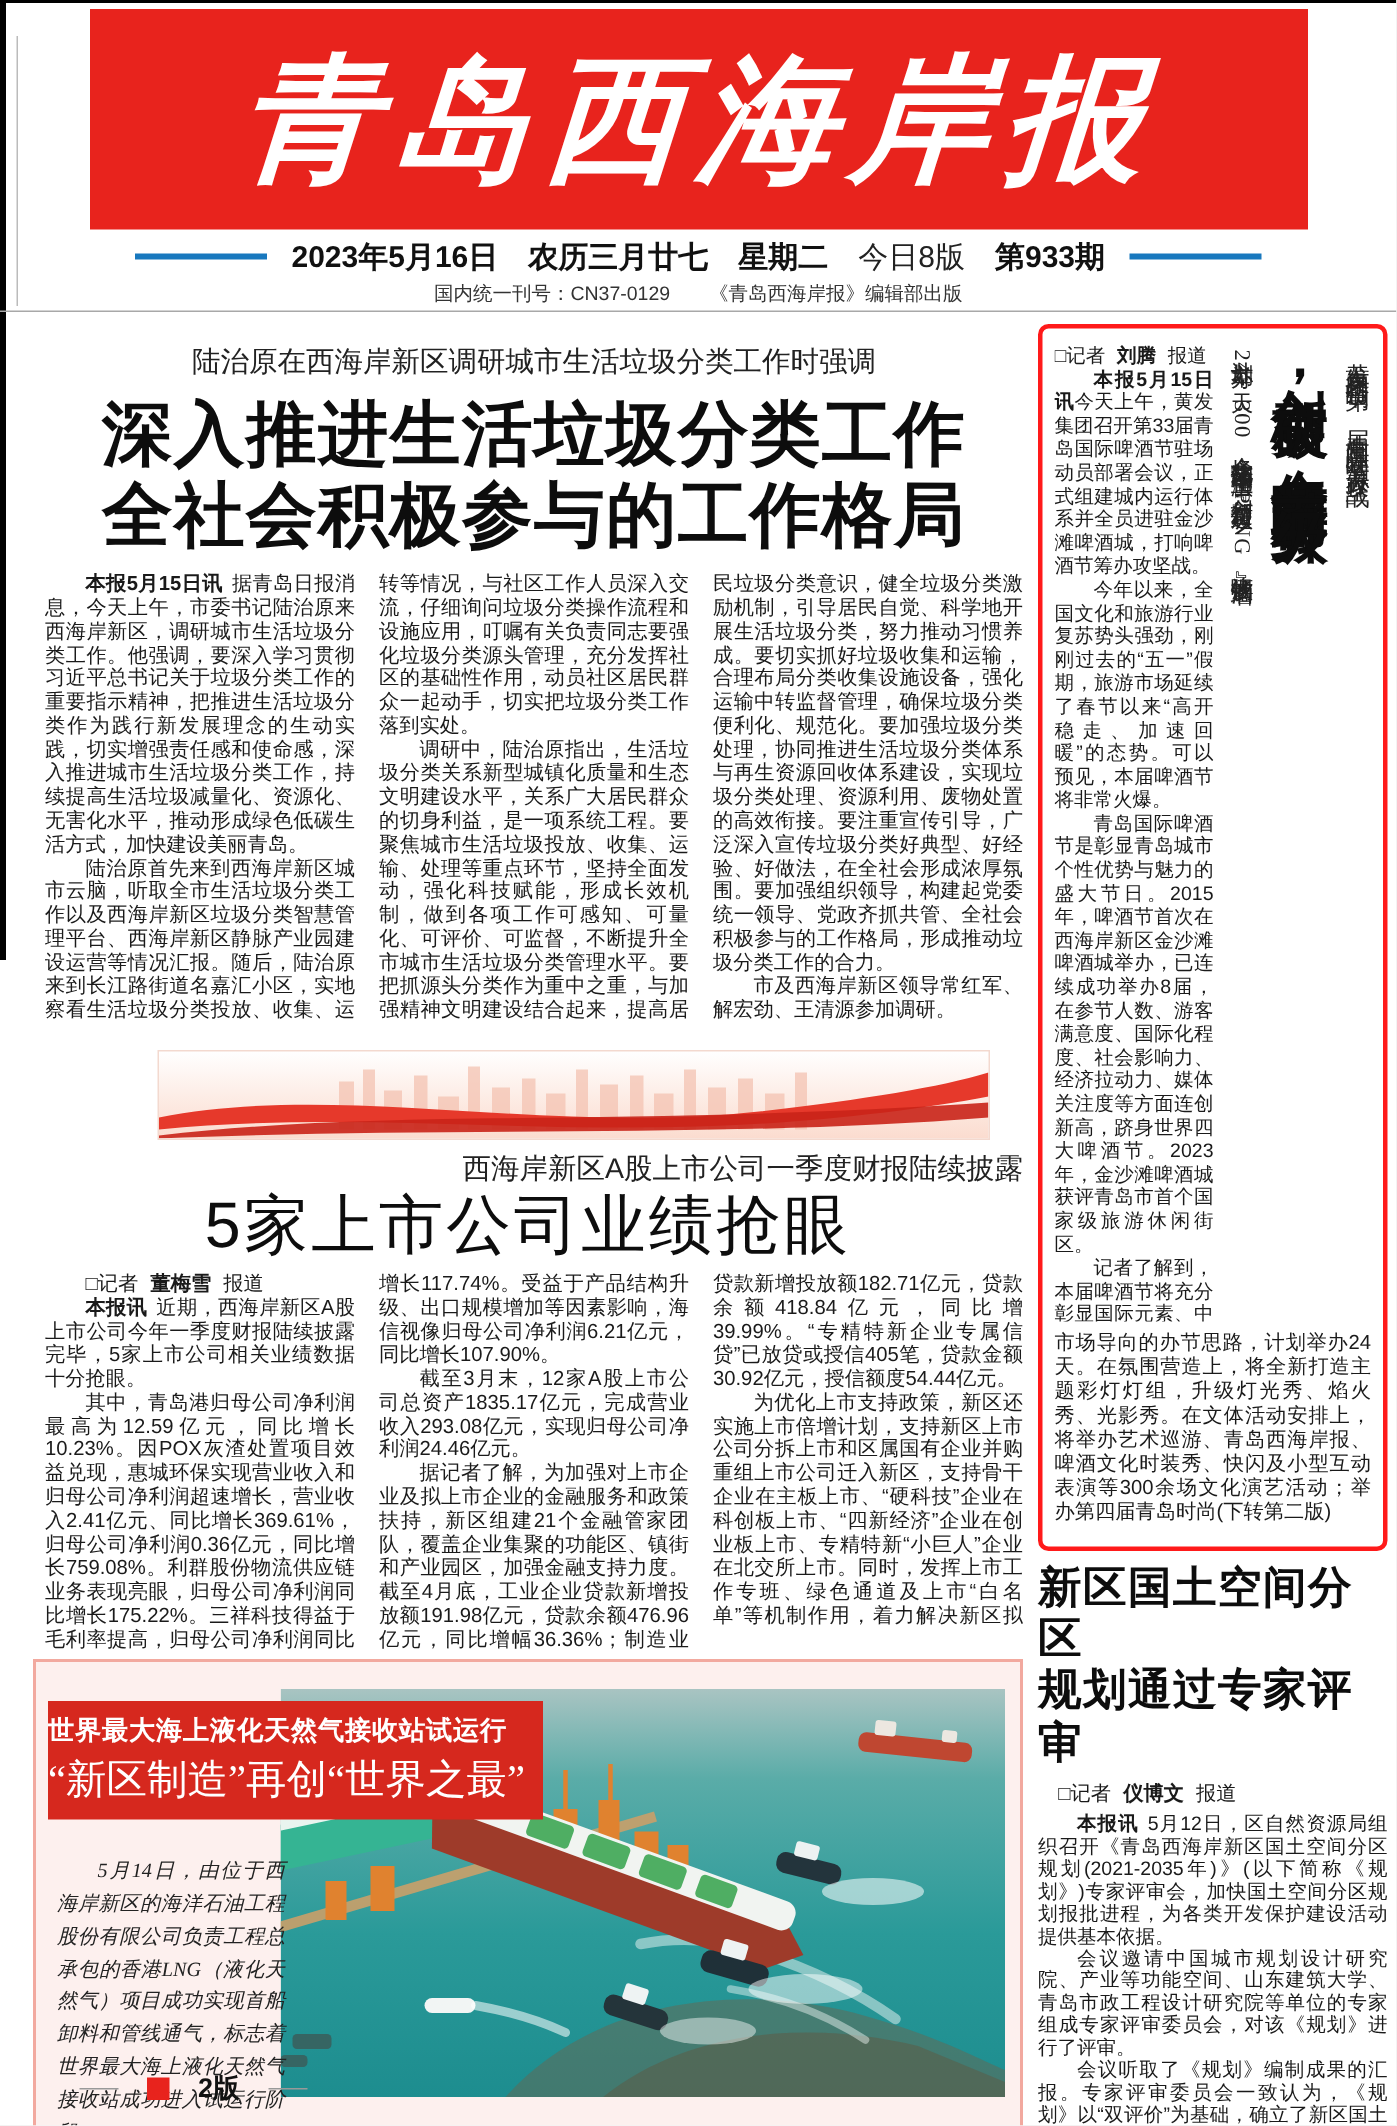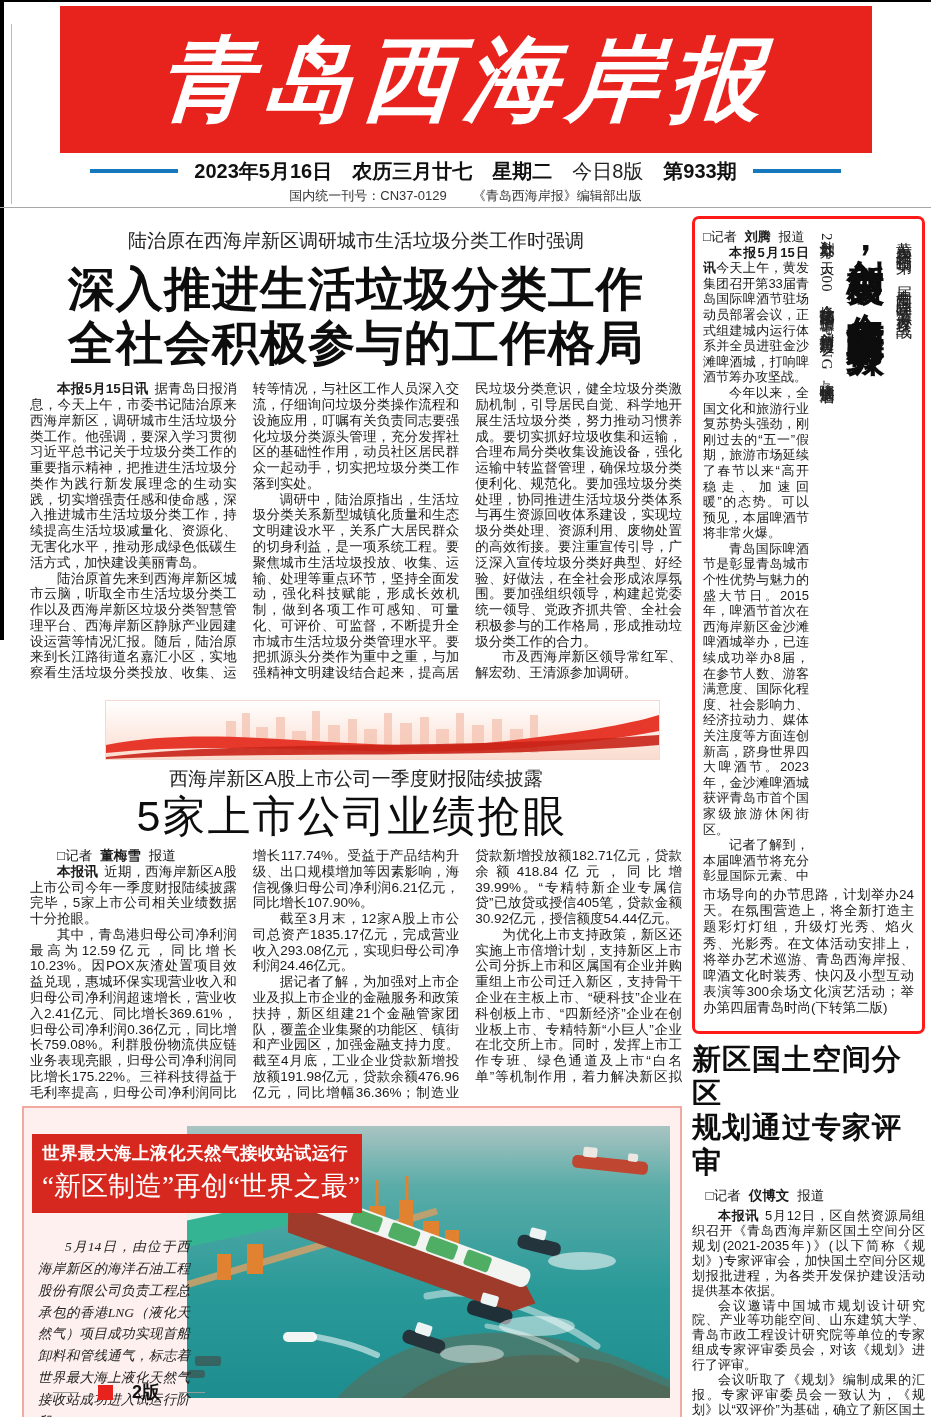--- a/index.html
+++ b/index.html
@@ -36,34 +36,34 @@
 
   
   .econ-banner{position:absolute;left:105px;top:700px;width:553px;height:58px;overflow:hidden;
                background:linear-gradient(180deg,#ffffff 0%,#fdeFe9 45%,#fbdccf 100%);
                border:1px solid #f3d9cf;}
   .econ-banner .slogan{position:absolute;left:0;top:4px;width:100%;text-align:center;z-index:2;
                font-weight:900;font-size:33px;letter-spacing:3px;color:#e60012;}
   .econ-banner svg{position:absolute;left:0;bottom:0;z-index:1;}
 
   
-  .stocks-kicker{position:absolute;left:30px;top:766px;width:652px;}
+  .stocks-kicker{position:absolute;left:30px;top:766px;width:652px;text-align:right;}
   .stocks-headline{position:absolute;left:26px;top:788px;width:652px;text-align:center;font-weight:400;
                    font-size:43px;color:#0d0d0d;letter-spacing:2px;}
   .stocks-body{position:absolute;left:30px;top:848px;width:652px;height:253px;overflow:hidden;
                column-count:3;column-gap:16px;font-size:13.5px;line-height:1.17;}
   .byline{text-indent:1em;margin:0 0 2px 0;}
   .byline .rep{font-weight:700;font-family:"Liberation Serif","DejaVu Serif",serif;margin:0 .6em;}
 
   
   .photo-box{position:absolute;left:22px;top:1106px;width:656px;height:320px;background:#fdf0ee;
              border:2px solid #f2a99f;}
   .photo-box .photo{position:absolute;left:163px;top:18px;width:483px;height:272px;overflow:hidden;}
   .photo-banner{position:absolute;left:8px;top:26px;width:330px;background:#d6281e;color:#fff;
-                padding:7px 10px 9px;box-sizing:border-box;}
+                padding:7px 0 9px;box-sizing:border-box;}
   .photo-banner .l1{font-size:17.5px;font-weight:700;letter-spacing:.5px;white-space:nowrap;}
   .photo-banner .l2{font-size:27px;font-weight:400;font-family:"Liberation Serif","DejaVu Serif",serif;
                     margin-top:3px;white-space:nowrap;}
   .photo-caption{position:absolute;left:14px;top:128px;width:152px;font-family:"Liberation Serif","DejaVu Serif",serif;
                  font-style:italic;font-size:13.5px;line-height:1.62;color:#222;text-align:justify;text-indent:2em;}
   .page-ref{position:absolute;left:29px;top:272px;width:160px;display:flex;align-items:center;gap:19px;}
   .page-ref .dash{width:26px;height:1px;background:#999;}
   .page-ref .sq{width:15px;height:15px;background:#e8231d;}
   .page-ref .txt{font-weight:900;font-size:18px;color:#111;}
 

